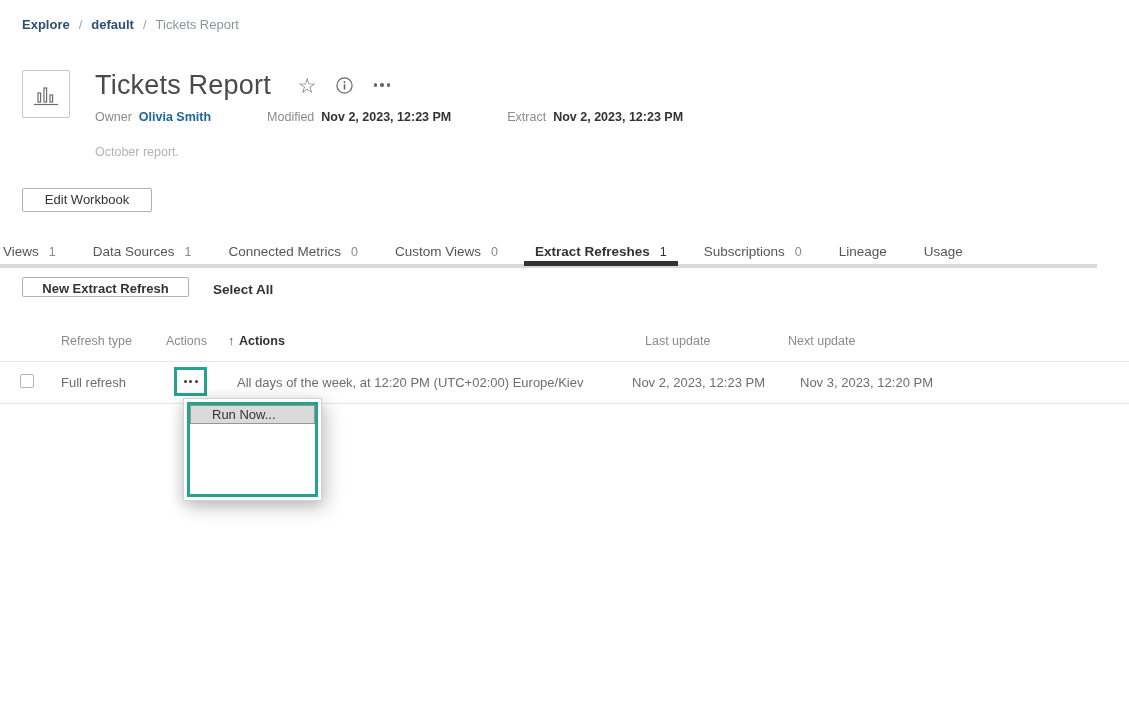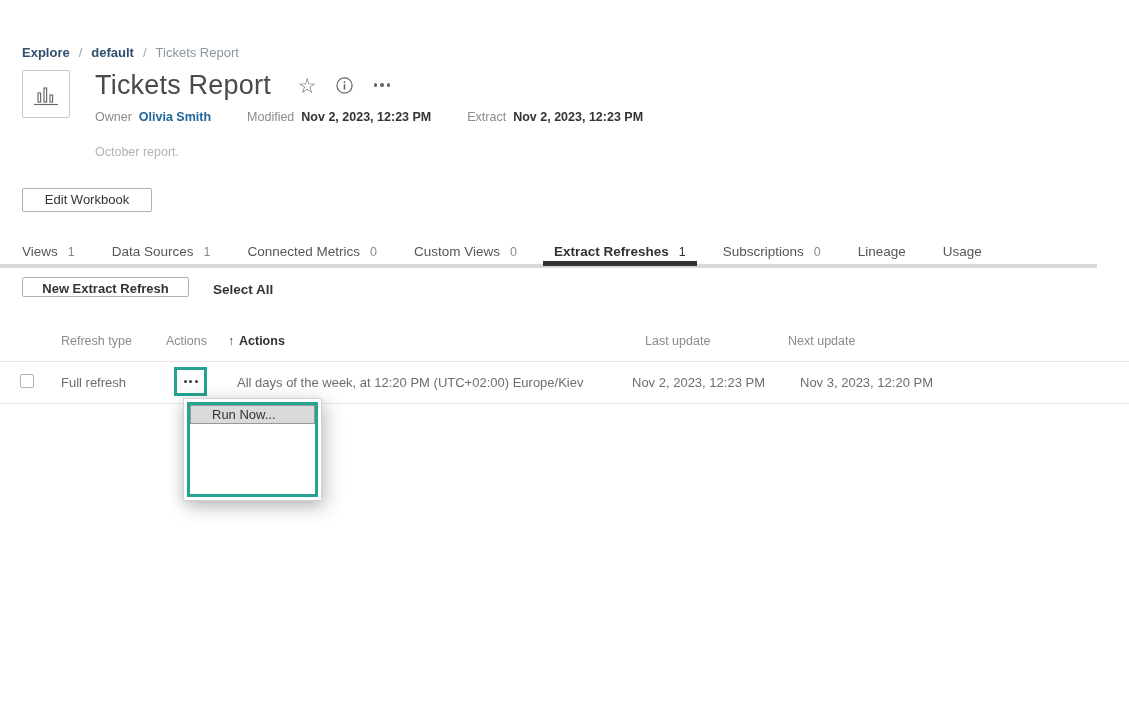--- a/index.html
+++ b/index.html
@@ -1,50 +1,50 @@
 <!DOCTYPE html>
 <html><head>
 <meta charset="utf-8">
 <style>
   * { margin:0; padding:0; box-sizing:border-box; }
   html,body { background:#fff; }
   body { font-family:"Liberation Sans", sans-serif; }
   .page { position:relative; width:1129px; height:718px; background:#fff; overflow:hidden; }
 
   
-  .breadcrumb { position:absolute; left:22px; top:17px; display:flex; gap:9px; font-size:13px; align-items:center;margin-top:28px; }
+  .breadcrumb { position:absolute; left:22px; top:17px; display:flex; gap:9px; font-size:13px; align-items:center; }
   .crumb-link { color:#2f4f6f; font-weight:700; cursor:pointer; }
   .crumb-sep { color:#9aa5ad; }
   .crumb-current { color:#8a959c; }
 
   
   .wb-icon-box { position:absolute; left:22px; top:70px; width:48px; height:48px; border:1px solid #c9c9c9; border-radius:2px; display:flex; align-items:center; justify-content:center; background:#fff; }
   .title-row { position:absolute; left:95px; top:66px; display:flex; align-items:center; gap:19px; height:38px; }
   .page-title { font-size:27px; font-weight:400; color:#4a4a4a; letter-spacing:.2px; }
   .star-icon { font-size:21px; color:#6b6b6b; cursor:pointer; line-height:1; margin-left:8px; }
   .info-icon { cursor:pointer; display:flex; }
   .more-dots { display:flex; gap:3px; cursor:pointer; padding:6px 2px; }
   .more-dots i { width:3.5px; height:3.5px; border-radius:50%; background:#666; }
 
-  .meta-row { position:absolute; left:95px; top:110px; display:flex; column-gap:36px; font-size:12.5px; align-items:baseline; }
+  .meta-row { position:absolute; left:95px; top:110px; display:flex; column-gap:56px; font-size:12.5px; align-items:baseline; }
   .meta-group { display:flex; gap:7px; }
   .meta-label { color:#8b8b8b; }
   .meta-value { color:#333; font-weight:700; }
   .owner-link { color:#20679a; font-weight:700; cursor:pointer; }
   .description { position:absolute; left:95px; top:145px; font-size:12.5px; color:#b3b3b3; }
 
   .btn { display:inline-block; background:#fff; border:1px solid #b2b2b2; border-radius:2px; font-size:13px; color:#333; text-align:center; cursor:pointer; font-family:inherit; }
   .edit-btn { position:absolute; left:22px; top:188px; width:130px; height:24px; line-height:22px; }
   .new-refresh-btn { position:absolute; left:22px; top:277px; width:167px; height:20px; line-height:22px; font-weight:700; }
   .select-all { position:absolute; left:213px; top:282px; font-size:13.5px; font-weight:700; color:#333; cursor:pointer; }
 
   
   .tabbar { position:absolute; left:0; top:241px; width:1129px; height:28px; }
   .tab-track { position:absolute; left:0; top:23px; width:1097px; height:4px; background:#d9d9d9; }
-  .tabs { position:relative; display:flex; gap:37px; padding-left:22px; }
+  .tabs { position:relative; display:flex; gap:37px; padding-left:3px; }
   .tab { position:relative; font-size:13.5px; color:#565656; cursor:pointer; white-space:nowrap; padding-top:3px; }
   .tab-count { margin-left:10px; font-size:12.5px; color:#8a8a8a; }
   .tab-count:empty { display:none; }
   .tab.selected { color:#333; font-weight:700; }
   .tab.selected .tab-count { color:#333; font-weight:400; }
   .tab.selected::after { content:""; position:absolute; left:-11px; right:-11px; top:20px; height:5px; background:#333; z-index:1; }
 
   
   .thead-label { position:absolute; top:334px; font-size:12.5px; color:#8b8b8b; }
   .thead-schedule { color:#333; font-weight:700; }

